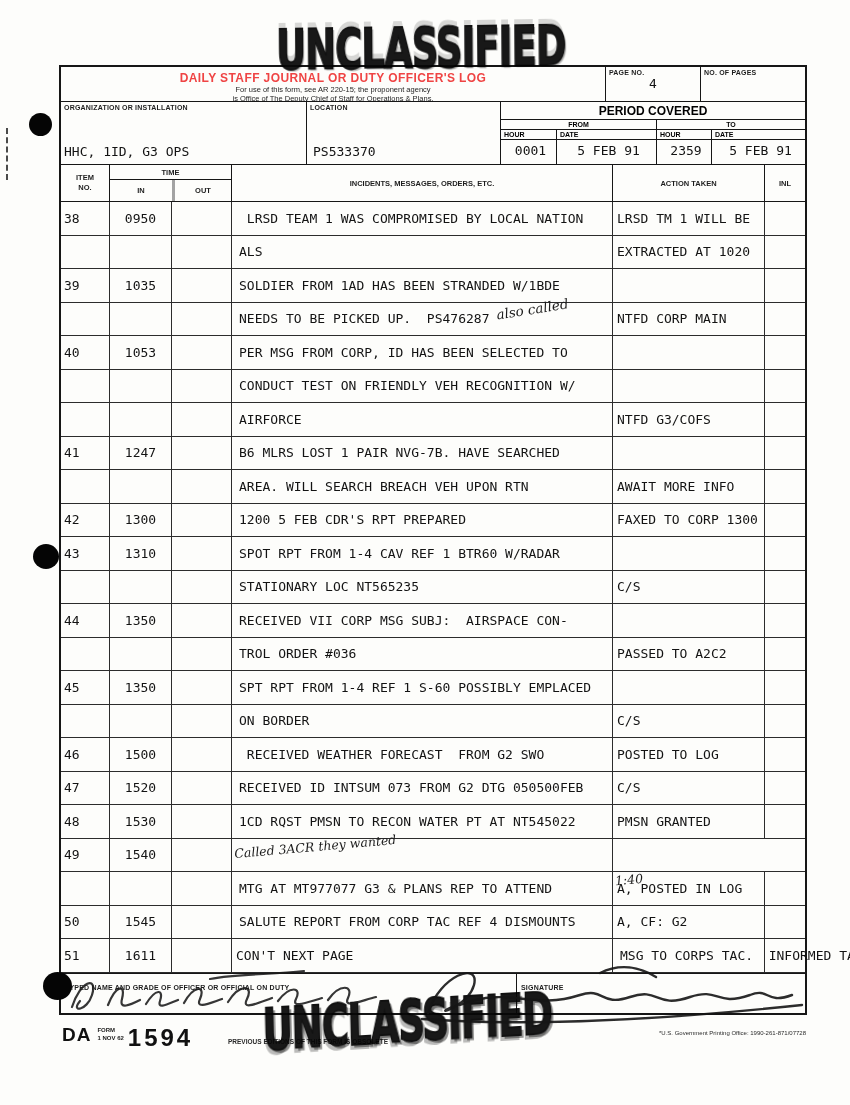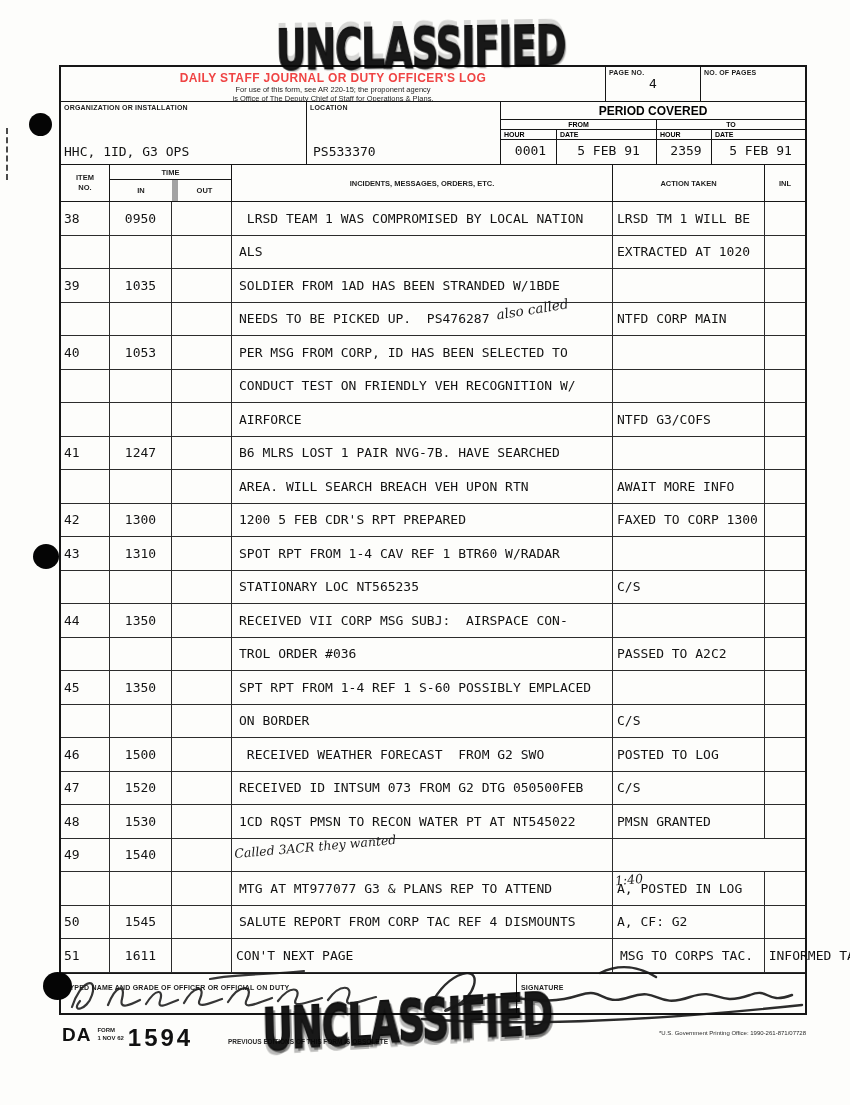--- a/index.html
+++ b/index.html
@@ -41,21 +41,21 @@
   .pvals > div:first-child { border-left:none; }
 
   
   .tbl-header { display:grid; grid-template-columns:48px 122px 381px 152px 41px; height:37px; border-bottom:1px solid #161616; }
   .th { border-left:1px solid #161616; display:flex; align-items:center; justify-content:center; font-size:7.5px; font-weight:bold; color:#1d1d1d; text-align:center; }
   .th-item { border-left:none; flex-direction:column; line-height:1.4; }
   .th-time { flex-direction:column; align-items:stretch; justify-content:flex-start; }
   .th-time .t-label { text-align:center; padding:3px 0 2px; border-bottom:1px solid #161616; }
   .th-time .t-sub { flex:1; display:grid; grid-template-columns:62px 1fr; }
   .th-time .t-sub > div { display:flex; align-items:center; justify-content:center; }
-  .th-time .t-sub > div + div { border-left:6px solid #a3a3a3; }
+  .th-time .t-sub > div + div { border-left:3px solid #a3a3a3; }
 
   
   .log-row { display:grid; grid-template-columns:48px 62px 60px 381px 152px 41px; height:33.5px; border-bottom:1px solid #2c2c2c; }
   .cell { border-left:1px solid #2c2c2c; position:relative; display:flex; align-items:center; overflow:visible; }
   .cell:first-child { border-left:none; }
   .c-item { padding-left:3px; }
   .c-in { justify-content:center; }
   .c-incident { padding-left:7px; }
   .c-action { padding-left:4px; }
   .hw-note { position:absolute; left:264px; top:-2px; font-family:"DejaVu Serif", serif; font-style:italic; font-size:13.5px; color:#1b1b1b; transform:rotate(-9deg); white-space:nowrap; z-index:3; }

